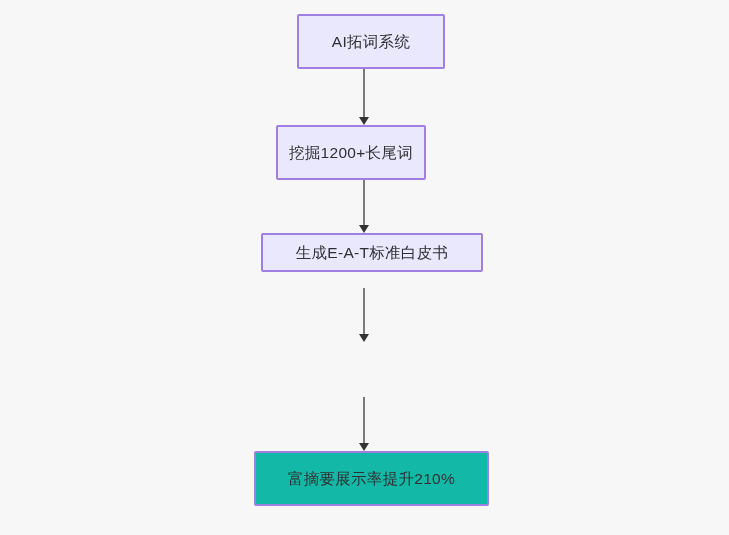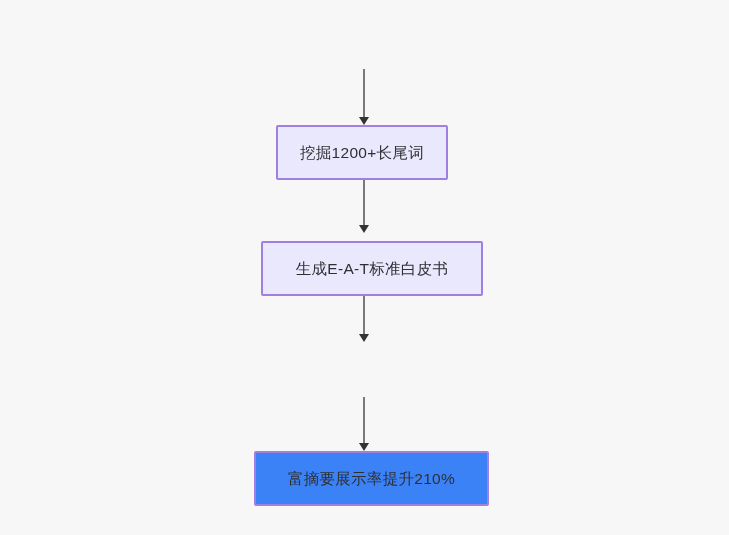--- a/index.html
+++ b/index.html
@@ -68,22 +68,25 @@
         <line x1="7" y1="0" x2="7" y2="47" stroke="#7a7a7a" stroke-width="2"></line>
         <polygon points="2,46 12,46 7,54" fill="#333333"></polygon>
       </svg>
     </div>
     <div class="connector" style="left: 357px; top: 397px; height: 54px;">
       <svg width="14" height="54" viewBox="0 0 14 54">
         <line x1="7" y1="0" x2="7" y2="47" stroke="#7a7a7a" stroke-width="2"></line>
         <polygon points="2,46 12,46 7,54" fill="#333333"></polygon>
       </svg>
     </div>
-    <div class="node" style="left: 276px; top: 125px; width: 172px; height: 55px; background: rgb(234, 232, 252); border-color: rgb(159, 127, 224); color: rgb(47, 47, 51);">
+    <div class="node" style="left: 297px; top: 14px; width: 148px; height: 55px; background: rgb(234, 232, 252); border-color: rgb(159, 127, 224); color: rgb(47, 47, 51);">
+      <span class="node-label">AI拓词系统</span>
+    </div>
+    <div class="node" style="left: 276px; top: 125px; width: 150px; height: 55px; background: rgb(234, 232, 252); border-color: rgb(159, 127, 224); color: rgb(47, 47, 51);">
       <span class="node-label">挖掘1200+长尾词</span>
     </div>
-    <div class="node" style="left: 261px; top: 233px; width: 222px; height: 55px; background: rgb(234, 232, 252); border-color: rgb(159, 127, 224); color: rgb(47, 47, 51); margin-top: 8px;">
+    <div class="node" style="left: 261px; top: 233px; width: 222px; height: 39px; background: rgb(234, 232, 252); border-color: rgb(159, 127, 224); color: rgb(47, 47, 51);">
       <span class="node-label">生成E-A-T标准白皮书</span>
     </div>
-    <div class="node" style="left: 254px; top: 451px; width: 235px; height: 55px; background: #3b82f6; border-color: rgb(159, 127, 224); color: rgb(47, 47, 51);">
+    <div class="node" style="left: 254px; top: 451px; width: 235px; height: 55px; background: #14b8a6; border-color: rgb(159, 127, 224); color: rgb(47, 47, 51);">
       <span class="node-label">富摘要展示率提升210%</span>
     </div>
   </div>
 
 </body></html>

